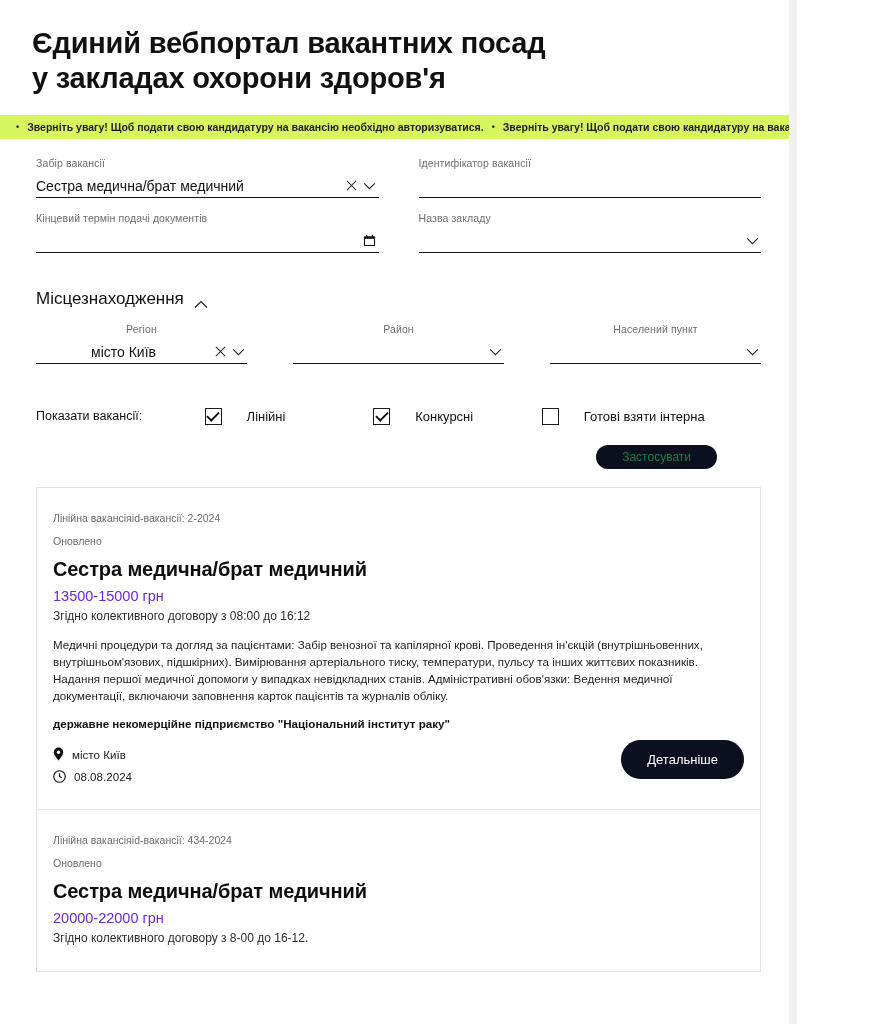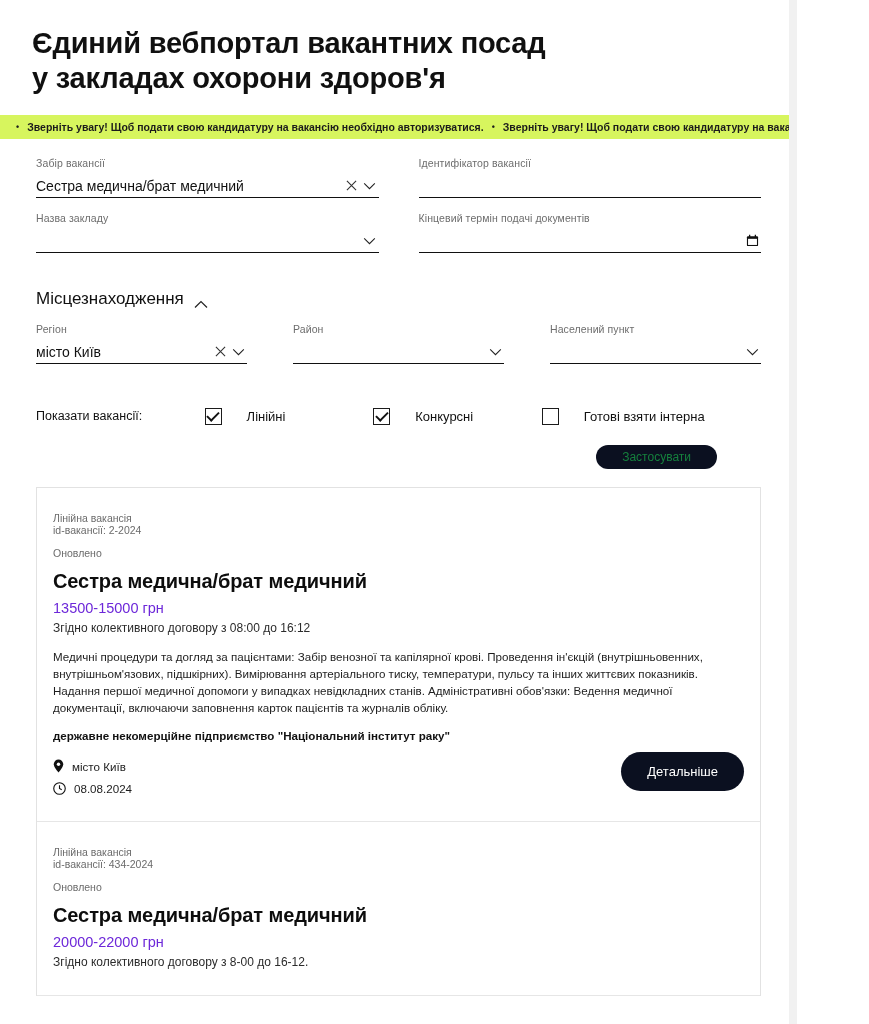--- a/index.html
+++ b/index.html
@@ -108,21 +108,21 @@
   
   .section-title {
     display: flex;
     align-items: flex-end;
     gap: 10px;
     margin: 22px 0 14px 0;
     font-size: 17px;
     font-weight: 400;
     color: #111;
   }
-  .loc-row { display: flex; gap: 46px; }
+  .loc-row { display: flex; gap: 46px; text-align: center; }
   .loc-row .field { flex: 1 1 0; margin-bottom: 0; }
 
   
   .cb-row {
     display: flex;
     align-items: center;
     margin: 44px 0 0 0;
   }
   .cb-title { font-size: 12.5px; color: #111; width: 200px; }
   .cb-group { display: flex; align-items: center; gap: 25px; width: 200px; }
@@ -165,21 +165,21 @@
     border-bottom: none;
     background: #fff;
   }
   .card {
     padding: 24px 16px 26px 16px;
     border-bottom: 1px solid #e6e6e6;
     position: relative;
   }
   .card .meta {
     display: flex; justify-content: flex-start;
-    font-size: 10.5px; color: #6b6b6b; flex-direction: column;
+    font-size: 10.5px; color: #6b6b6b;
   }
   .card .updated {
     font-size: 10.5px; color: #6b6b6b;
     margin-top: 11px;
   }
   .card h2 {
     margin: 11px 0 0 0;
     font-size: 20px;
     font-weight: 700;
     color: #0d0d0d;
@@ -283,42 +283,42 @@
         <span class="lbl">Ідентифікатор вакансії</span>
         <div class="inputline">
           <span class="val" placeholder=""></span>
         </div>
       </div>
     </div>
 
     <div class="row">
 
       <div class="field">
-        <span class="lbl">Назва закладу</span>
-        <div class="inputline">
-          <span class="val"></span>
-          <span class="ctrl">
-            <svg width="13" height="8" viewBox="0 0 14 9">
-                <path d="M1 1.5 L7 7.5 L13 1.5" stroke="#222" stroke-width="1.2" fill="none"></path>
-              </svg>
-          </span>
-        </div>
-      </div>
-
-      <div class="field">
         <span class="lbl">Кінцевий термін подачі документів</span>
         <div class="inputline">
           <span class="val"></span>
           <span class="ctrl">
             <svg width="13" height="13" viewBox="0 0 14 14">
               <rect x="1" y="2.5" width="12" height="10.5" rx="1" fill="#111"></rect>
               <rect x="2.2" y="5.2" width="9.6" height="6.6" fill="#fff"></rect>
               <rect x="3.2" y="0.8" width="1.4" height="2.6" fill="#111"></rect>
               <rect x="9.4" y="0.8" width="1.4" height="2.6" fill="#111"></rect>
             </svg>
+          </span>
+        </div>
+      </div>
+
+      <div class="field">
+        <span class="lbl">Назва закладу</span>
+        <div class="inputline">
+          <span class="val"></span>
+          <span class="ctrl">
+            <svg width="13" height="8" viewBox="0 0 14 9">
+                <path d="M1 1.5 L7 7.5 L13 1.5" stroke="#222" stroke-width="1.2" fill="none"></path>
+              </svg>
           </span>
         </div>
       </div>
     </div>
 
     <div class="section-title">
       <span>Місцезнаходження</span>
       <span>
         <svg width="14" height="9" viewBox="0 0 14 9">
             <path d="M1 7.5 L7 1.5 L13 7.5" stroke="#222" stroke-width="1.2" fill="none"></path>

